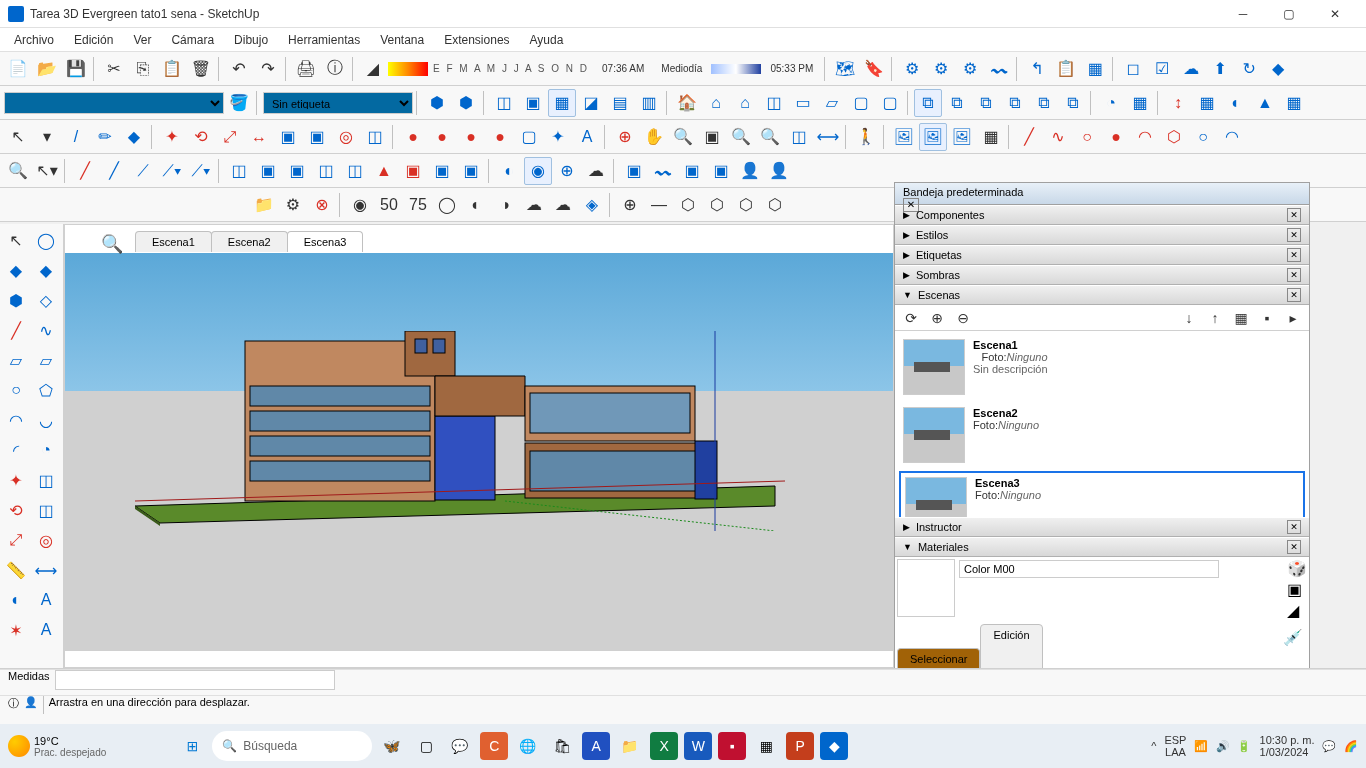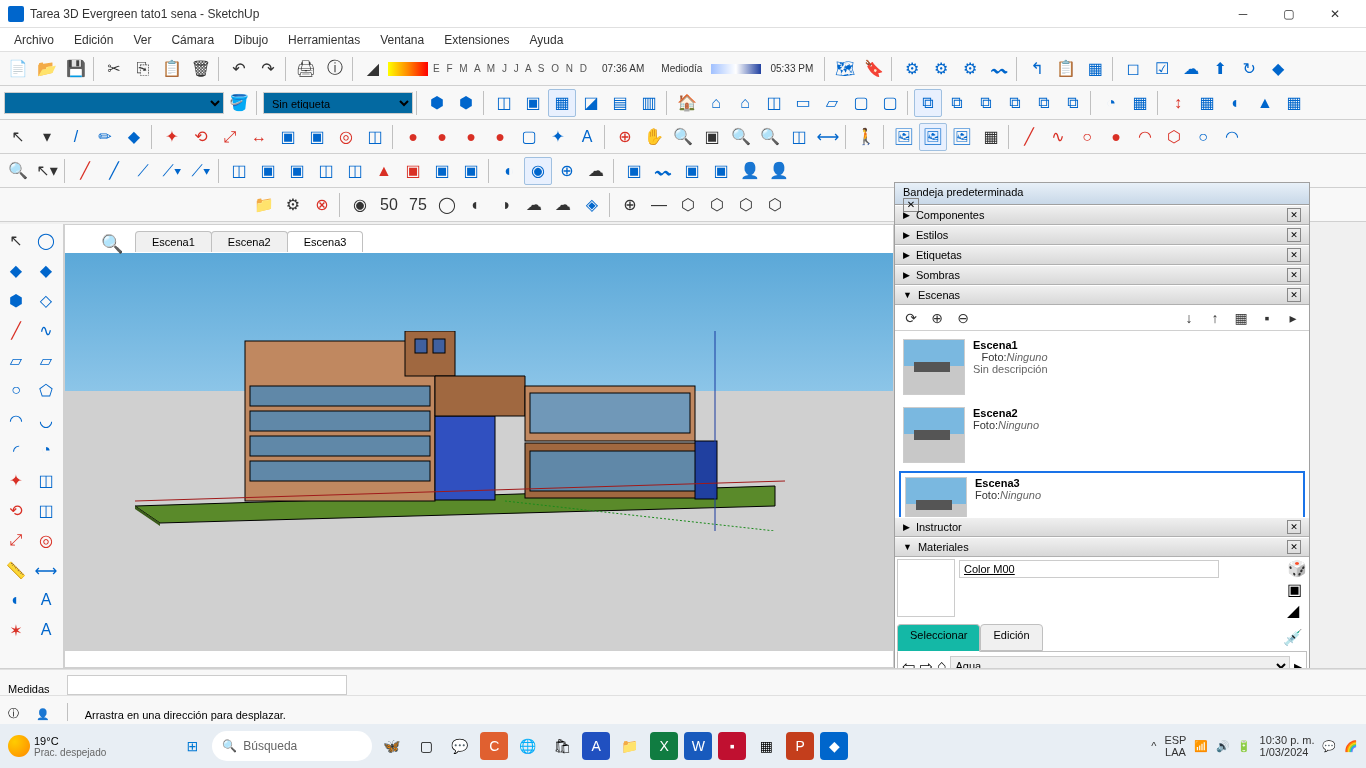--- a/index.html
+++ b/index.html
@@ -60,32 +60,32 @@
 .scene-thumb { width: 62px; height: 56px; background: linear-gradient(to bottom, #7ab8e0 0%, #7ab8e0 48%, #c8c8c8 48%, #c8c8c8 100%); border: 1px solid #ccc; position: relative; }
 .scene-thumb::after { content: ''; position: absolute; left: 10px; bottom: 22px; width: 36px; height: 10px; background: #555; }
 .scene-info { font-size: 11px; }
 .scene-name { font-weight: bold; }
 .scene-foto { color: #333; text-align: right; }
 .scene-foto em { font-style: italic; color: #666; }
 .scene-desc { color: #666; }
 
 .mat-section { padding: 2px; }
 .mat-swatch { width: 58px; height: 58px; border: 1px solid #ccc; background: #fff; }
-.mat-input { width: 260px; height: 18px; border: 1px solid #ccc; font-size: 11px; padding: 1px 4px; text-decoration: underline; }
+.mat-input { width: 260px; height: 18px; border: 1px solid #ccc; font-size: 11px; padding: 1px 4px; }
 .mat-tabs { display: flex; gap: 0; margin-top: 4px; }
 .mat-tab { padding: 4px 12px; font-size: 11px; border: 1px solid #c0c0c0; background: #f0f0f0; border-radius: 4px 4px 0 0; }
-.mat-tab.active { background: #14b8a6; border-bottom: 1px solid #fff; margin-bottom: -1px; }
+.mat-tab.active { background: #a16207; border-bottom: 1px solid #fff; margin-bottom: -1px; margin-top: 24px; }
 .mat-nav { display: flex; align-items: center; gap: 4px; padding: 4px; border: 1px solid #c0c0c0; }
 .mat-select { flex: 1; height: 20px; border: 1px solid #ccc; font-size: 11px; }
 .mat-grid { display: flex; gap: 2px; padding: 2px; }
 .mat-grid .sw { width: 48px; height: 12px; border: 1px solid #888; }
 
 
 .statusbar { position: absolute; left: 0; bottom: 44px; width: 1366px; height: 56px; background: #f8f8f8; border-top: 1px solid #d0d0d0; }
-.status-row { height: 26px; display: flex; align-items: flex-end; padding: 0 8px; font-size: 11px; border-top: 1px solid #e0e0e0; gap: 17px; }
+.status-row { height: 26px; display: flex; align-items: flex-start; padding: 0 8px; font-size: 11px; border-top: 1px solid #e0e0e0; gap: 5px; }
 .medidas-input { width: 280px; height: 20px; border: 1px solid #ccc; background: #fff; }
 
 
 .taskbar { position: absolute; left: 0; bottom: 0; width: 1366px; height: 44px; background: #e8eef4; display: flex; align-items: center; padding: 0 8px; gap: 6px; }
 .weather { display: flex; align-items: center; gap: 4px; font-size: 11px; }
 .weather-icon { width: 22px; height: 22px; background: radial-gradient(circle at 30% 30%, #ffcc00, #ff8800); border-radius: 50%; }
 .search-box { width: 160px; height: 30px; background: #fff; border-radius: 15px; display: flex; align-items: center; padding: 0 10px; font-size: 12px; color: #666; gap: 6px; }
 .task-icon { width: 28px; height: 28px; border-radius: 4px; display: flex; align-items: center; justify-content: center; font-size: 14px; }
 .task-spacer { flex: 1; }
 .systray { display: flex; align-items: center; gap: 8px; font-size: 11px; color: #333; }

